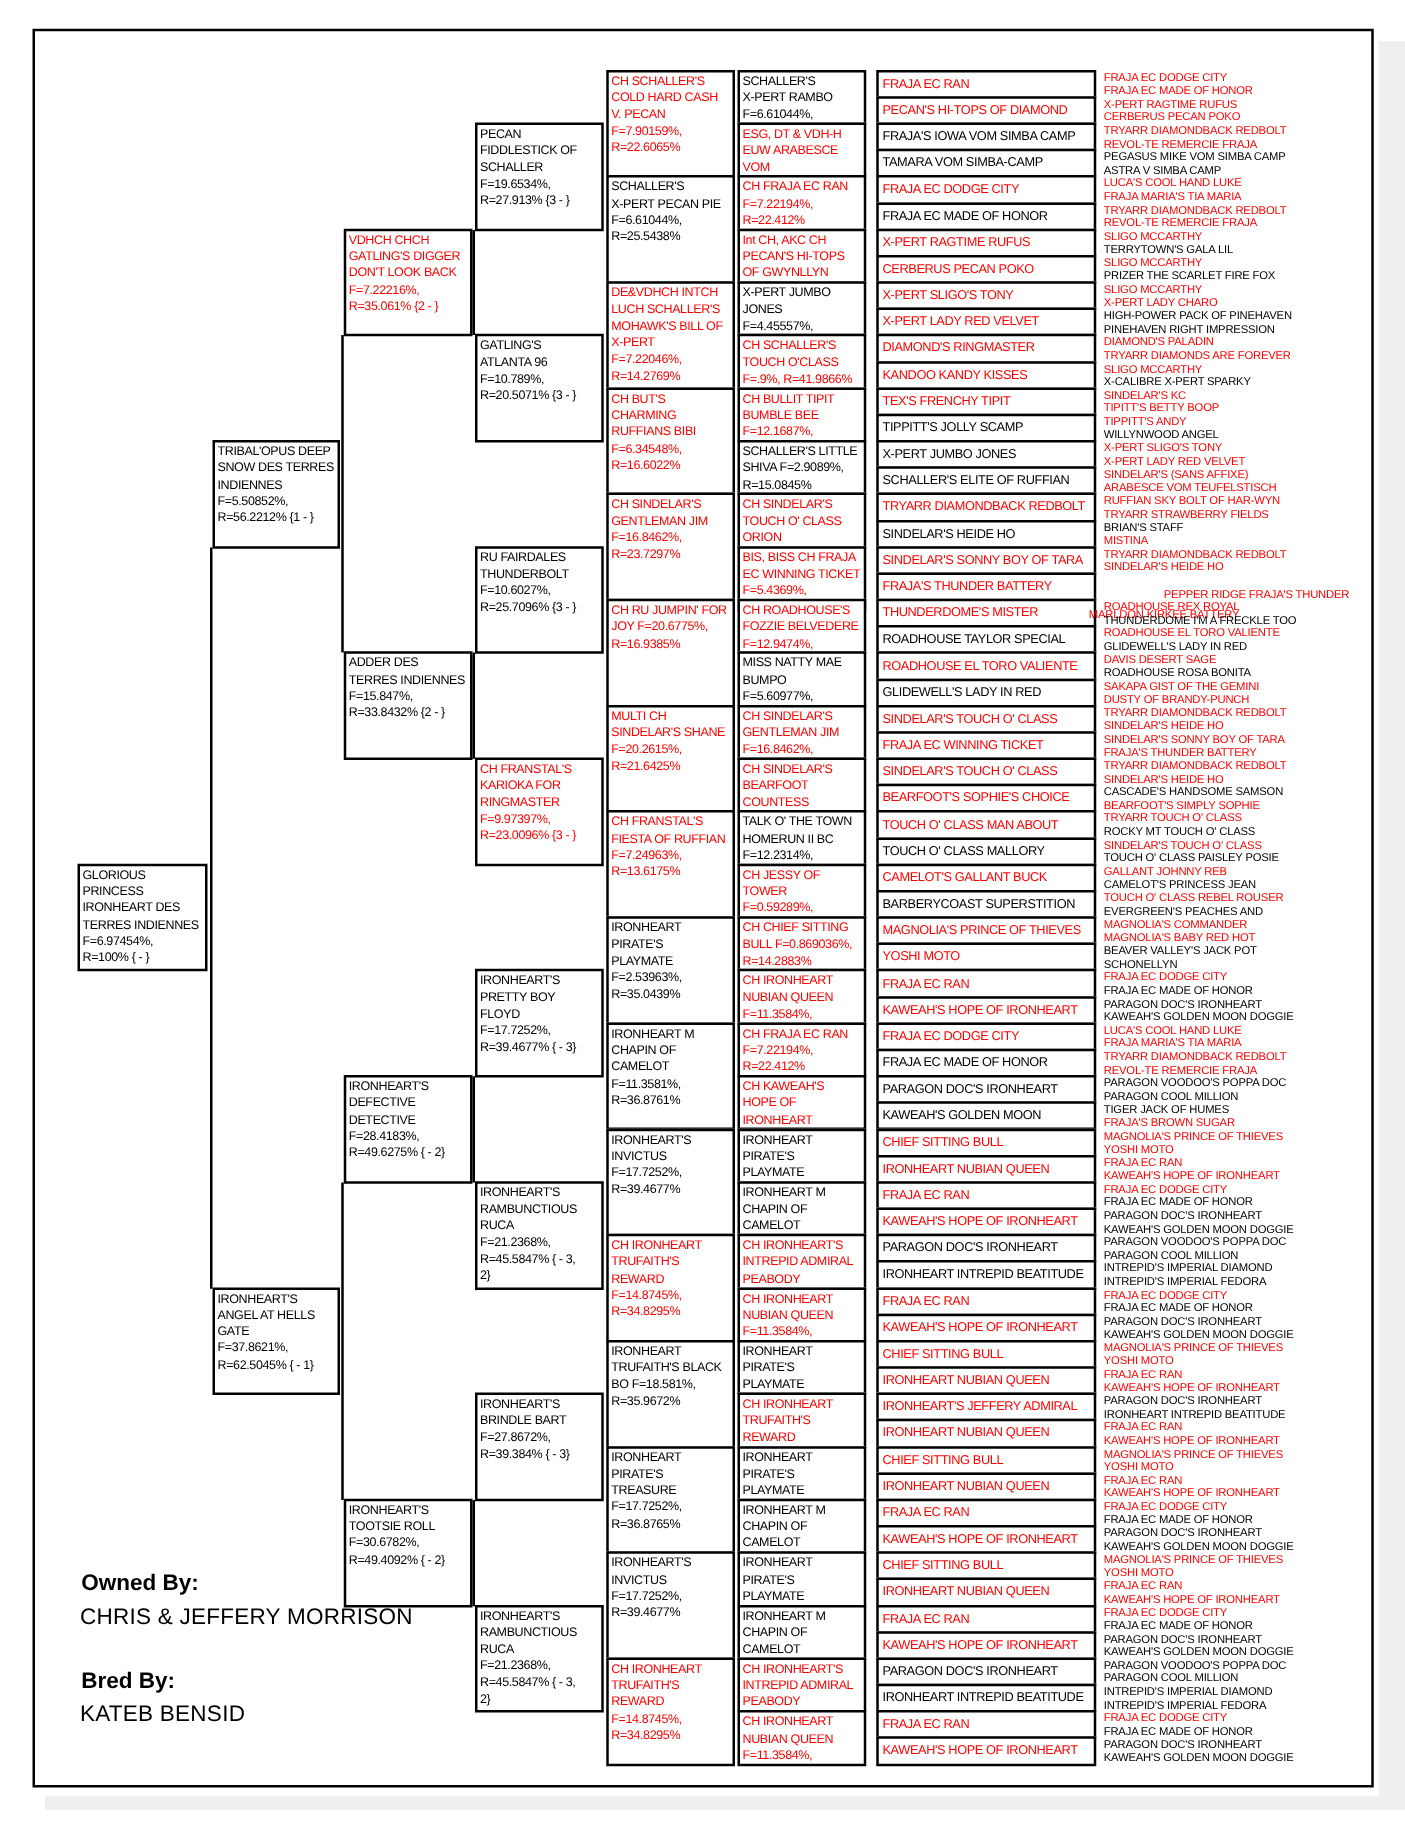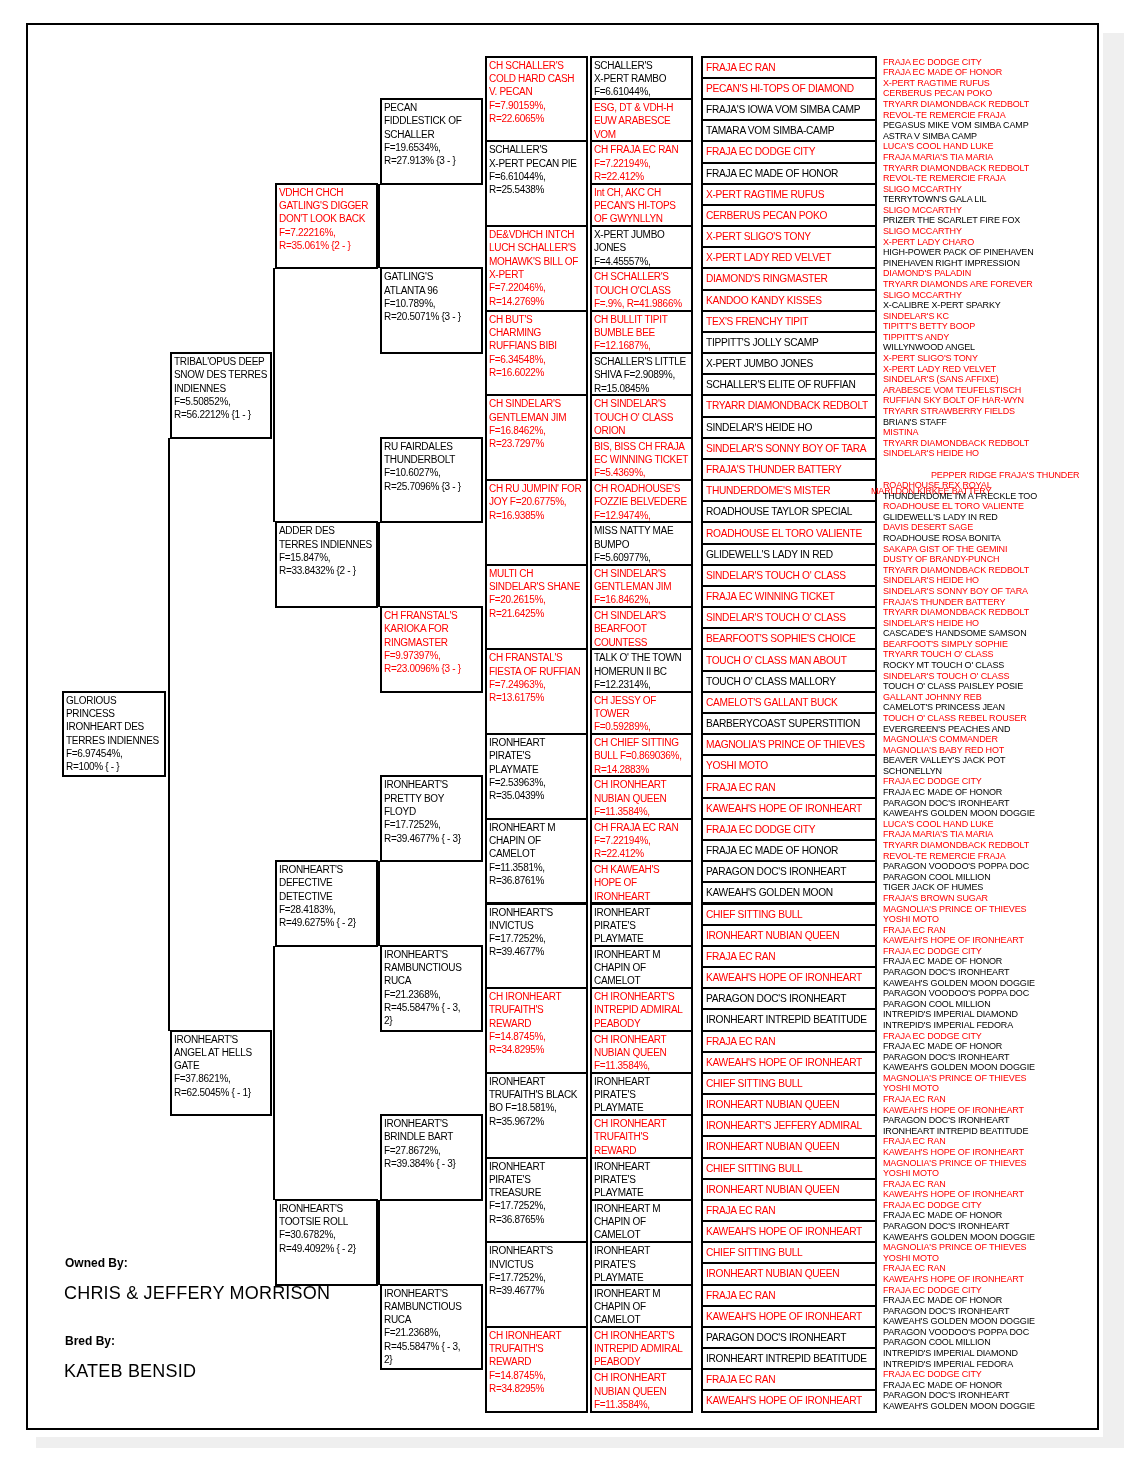--- a/index.html
+++ b/index.html
@@ -14,21 +14,21 @@
               font:italic 700 37px "Liberation Sans",sans-serif;letter-spacing:-1px;}
   .box{position:absolute;box-sizing:border-box;border:2px solid #000;background:#fff;
        padding:1px 2px 0 2px;font-size:10px;line-height:13.3px;letter-spacing:-0.3px;
        overflow:hidden;white-space:pre-line;color:#000;}
   .gbox{display:flex;align-items:center;padding:0 1px 0 3px;font-size:10.2px;
         line-height:11px;white-space:nowrap;}
   .hline{position:absolute;font-size:9px;line-height:10.6px;letter-spacing:-0.15px;
          white-space:nowrap;color:#000;}
   .red{color:#ff0000;}
   .conn{position:absolute;width:2px;background:#000;}
-  .owner-label{position:absolute;font-weight:700;font-size:12px;letter-spacing:0;}
+  .owner-label{position:absolute;font-weight:700;font-size:18px;letter-spacing:0;}
   .owner-value{position:absolute;font-size:18px;letter-spacing:0.2px;}
 </style>
 </head>
 <body>
 
 <div id="page">
   <div id="shadow-right" class="shadow"></div>
   <div id="shadow-bottom" class="shadow"></div>
   <div id="chart-frame"></div>
 

